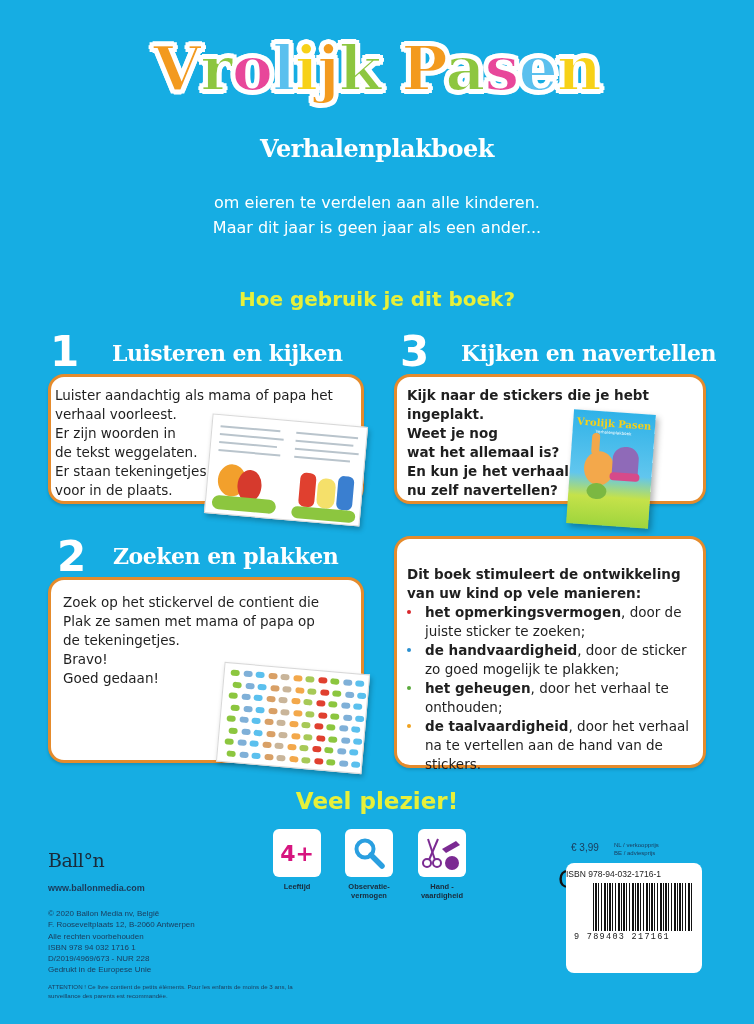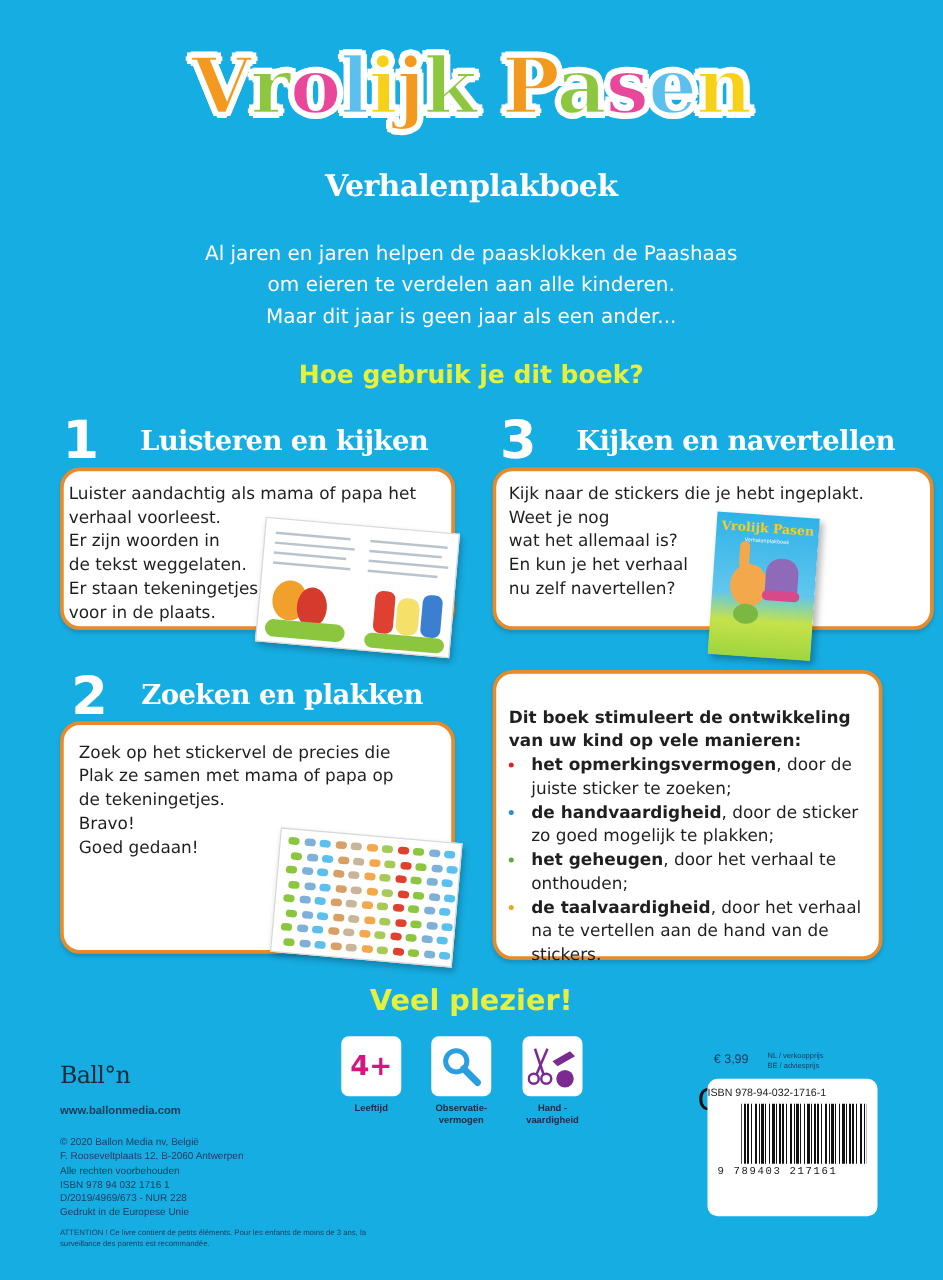--- a/index.html
+++ b/index.html
@@ -139,21 +139,20 @@
     font-family: "Liberation Mono", monospace; font-size: 8.5px; color: #222; letter-spacing: 1.3px;
   }
 </style>
 </head>
 <body>
 
 <div class="abs title" id="title"><span style="color: rgb(243, 154, 30);">V</span><span style="color: rgb(141, 198, 63);">r</span><span style="color: rgb(232, 71, 154);">o</span><span style="color: rgb(91, 192, 238);">l</span><span style="color: rgb(247, 209, 23);">i</span><span style="color: rgb(243, 154, 30);">j</span><span style="color: rgb(141, 198, 63);">k</span><span style="color: rgb(255, 255, 255);">&nbsp;</span><span style="color: rgb(243, 154, 30);">P</span><span style="color: rgb(141, 198, 63);">a</span><span style="color: rgb(232, 71, 154);">s</span><span style="color: rgb(91, 192, 238);">e</span><span style="color: rgb(247, 209, 23);">n</span></div>
 <div class="abs subtitle">Verhalenplakboek</div>
 
 <div class="abs intro">
-  <div>Al jaren en jaren helpen de paasklokken de Paashaas</div>
   <div>om eieren te verdelen aan alle kinderen.</div>
   <div>Maar dit jaar is geen jaar als een ander...</div>
 </div>
 
 <div class="abs howto">Hoe gebruik je dit boek?</div>
 
 <div class="abs step-num" style="left:50px; top:331px;">1</div>
 <div class="abs step-title" style="left:112px; top:340px;">Luisteren en kijken</div>
 <div class="abs box" style="left:48px; top:374px; width:316px; height:130px;">
   <div class="box-text" style="position:absolute; left:4px; top:9px;">
@@ -179,21 +178,21 @@
   <div style="position:absolute; left:30px; top:52px; width:24px; height:32px; border-radius:50%; background:#d63a2d;"></div>
   <div style="position:absolute; left:6px; top:80px; width:64px; height:14px; border-radius:8px; background:#8cc63f;"></div>
   <div style="position:absolute; left:92px; top:50px; width:16px; height:34px; border-radius:6px; background:#e0402f;"></div>
   <div style="position:absolute; left:110px; top:54px; width:18px; height:30px; border-radius:8px; background:#f5e06a;"></div>
   <div style="position:absolute; left:130px; top:50px; width:16px; height:34px; border-radius:6px; background:#3a7fd0;"></div>
   <div style="position:absolute; left:86px; top:84px; width:64px; height:12px; border-radius:6px; background:#8cc63f;"></div>
 </div>
 
 <div class="abs step-num" style="left:400px; top:331px;">3</div>
 <div class="abs step-title" style="left:461px; top:340px;">Kijken en navertellen</div>
-<div class="abs box" style="left:394px; top:374px; width:353px; height:130px;">
+<div class="abs box" style="left:394px; top:374px; width:312px; height:130px;font-weight:bold;">
   <div class="box-text" style="position:absolute; left:10px; top:9px;">
     <div>Kijk naar de stickers die je hebt ingeplakt.</div>
     <div>Weet je nog</div>
     <div>wat het allemaal is?</div>
     <div>En kun je het verhaal</div>
     <div>nu zelf navertellen?</div>
   </div>
 </div>
 <div class="abs mini-book" style="left:570px; top:412px; width:82px; height:114px;">
   <div style="position:absolute; left:0; width:82px; top:6px; text-align:center; font-family:'DejaVu Serif', serif; font-weight:bold; font-size:10px; color:#f7d117;">Vrolijk Pasen</div>
@@ -202,21 +201,21 @@
   <div style="position:absolute; left:20px; top:22px; width:8px; height:22px; border-radius:4px; background:#f3a84b;"></div>
   <div style="position:absolute; left:42px; top:34px; width:26px; height:30px; border-radius:12px 12px 4px 4px; background:#8f6ab8;"></div>
   <div style="position:absolute; left:40px; top:60px; width:30px; height:8px; border-radius:4px; background:#d64a8a;"></div>
   <div style="position:absolute; left:18px; top:72px; width:20px; height:16px; border-radius:50%; background:#7bb842;"></div>
 </div>
 
 <div class="abs step-num" style="left:57px; top:536px;">2</div>
 <div class="abs step-title" style="left:113px; top:543px;">Zoeken en plakken</div>
 <div class="abs box" style="left:48px; top:577px; width:316px; height:186px;">
   <div class="box-text" style="position:absolute; left:12px; top:13px;">
-    <div>Zoek op het stickervel de precies die</div>
+    <div>Zoek op het stickervel de contient die</div>
     <div>Plak ze samen met mama of papa op</div>
     <div>de tekeningetjes.</div>
     <div>Bravo!</div>
     <div>Goed gedaan!</div>
   </div>
 </div>
 <div class="abs sticker-sheet" style="left:220px; top:668px; width:146px; height:100px;" id="stickers">
     <div class="dot" style="left: 6px; top: 6px; background: rgb(140, 198, 63);"></div>
     <div class="dot" style="left: 18.5px; top: 6px; background: rgb(127, 176, 216);"></div>
     <div class="dot" style="left: 31px; top: 6px; background: rgb(91, 192, 238);"></div>

